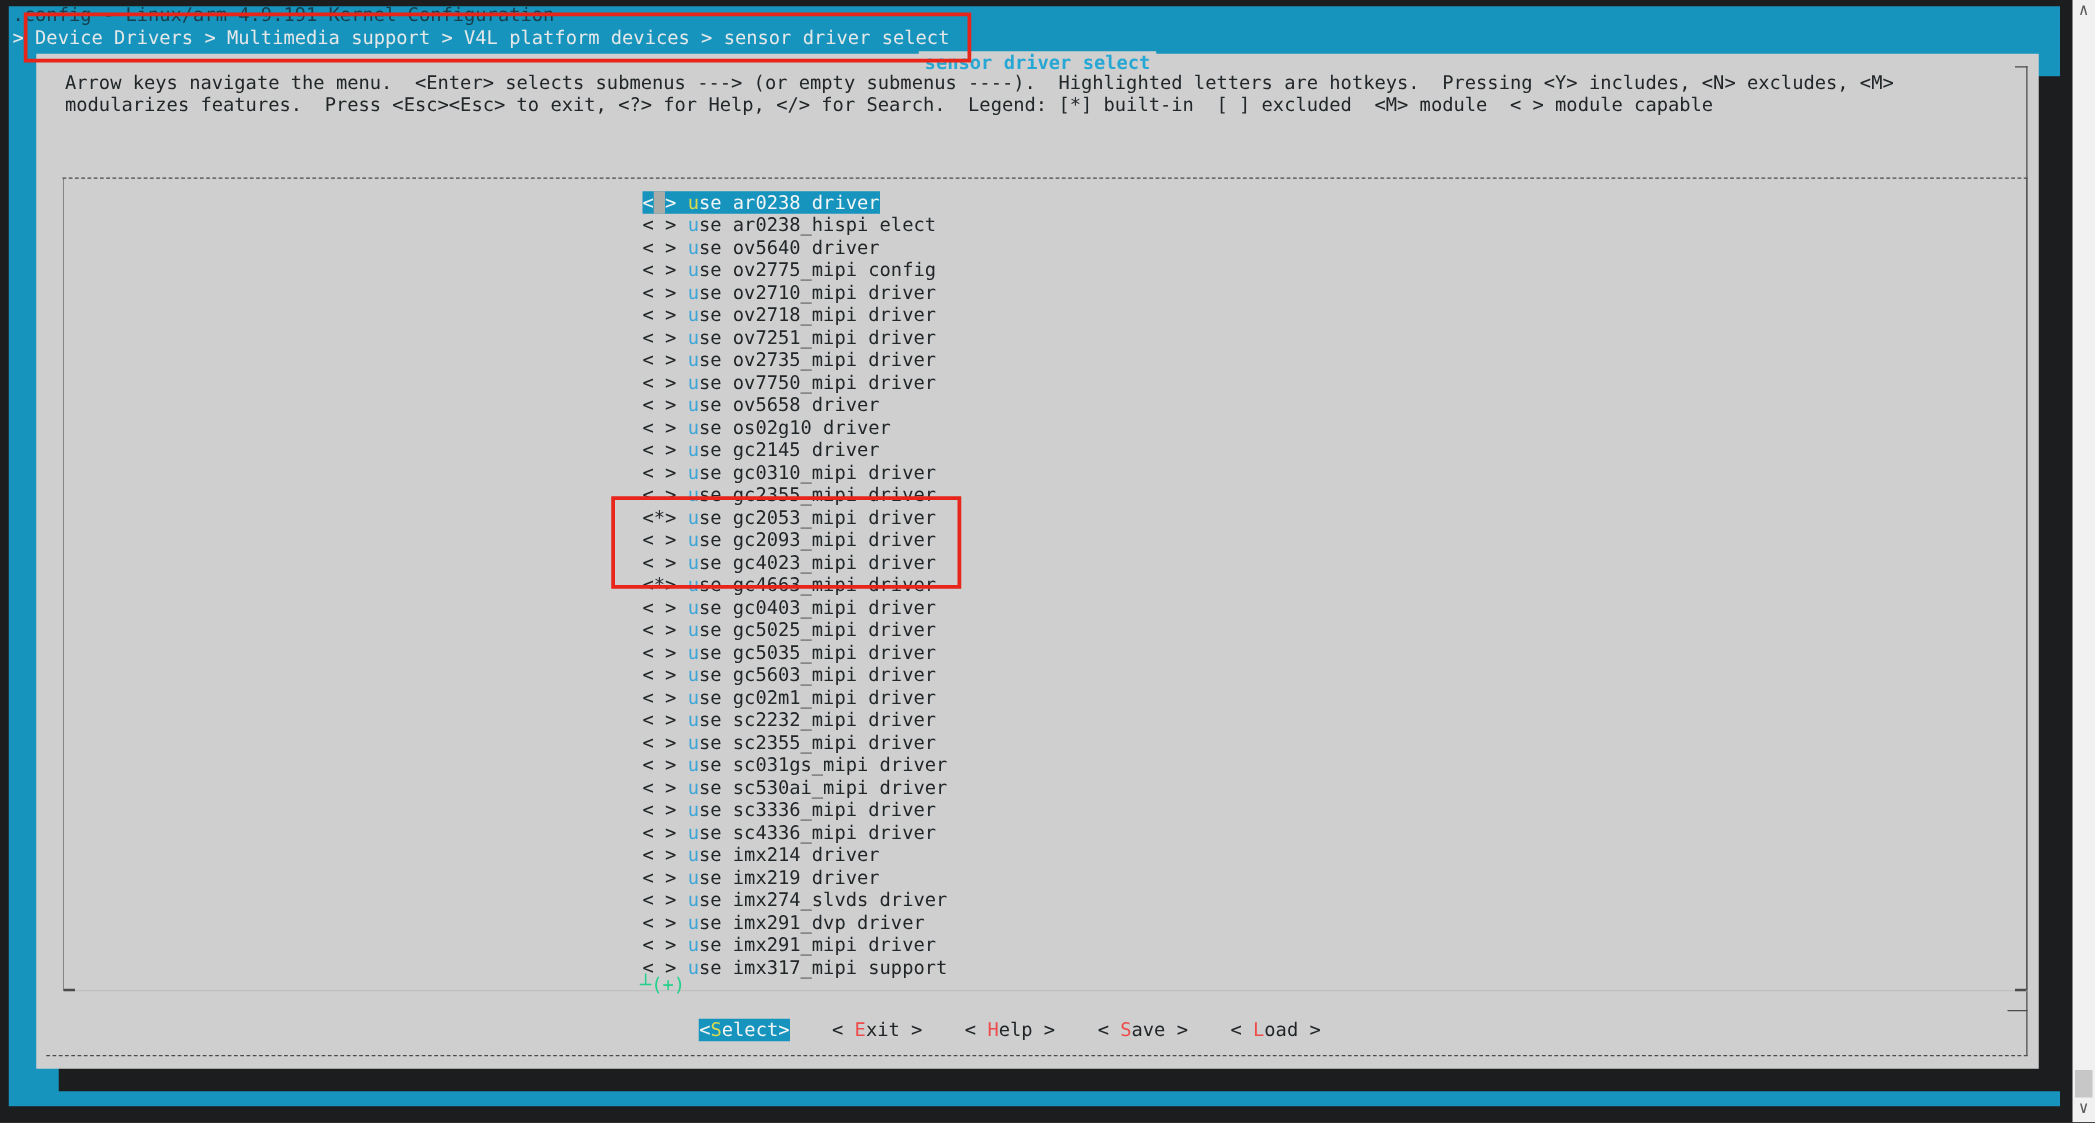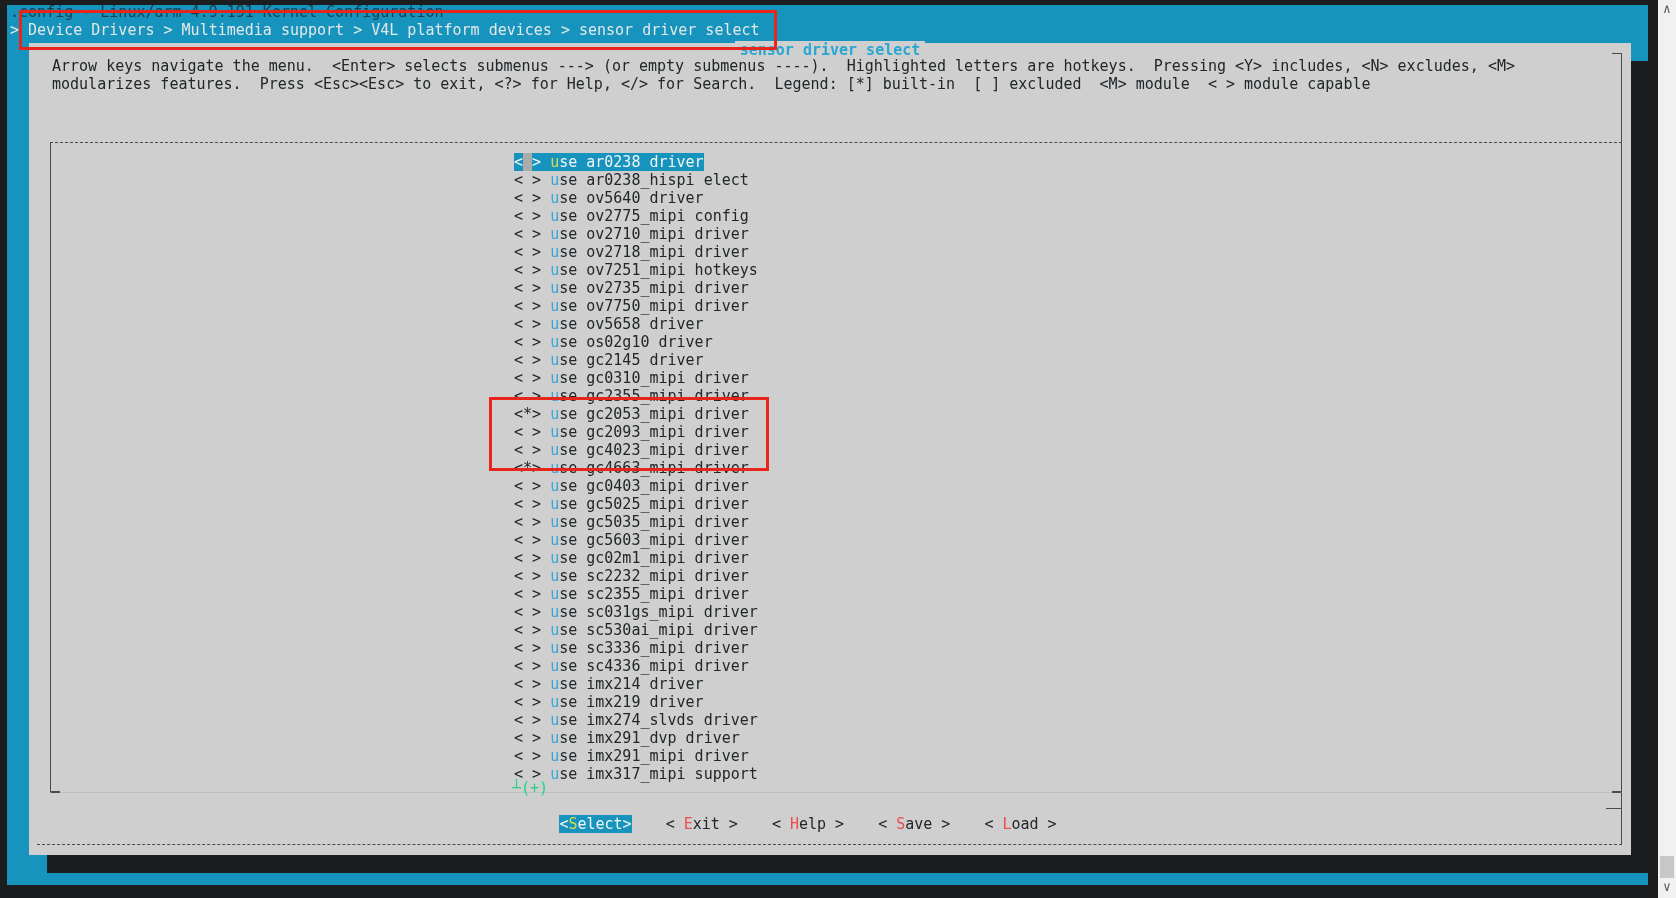--- a/index.html
+++ b/index.html
@@ -91,21 +91,21 @@
 
       <div class="listbox"></div>
 
       <div class="menu-col" id="menu-col">
           <div class="menu-row selected"><span>&lt;<span class="cursor"> </span>&gt;</span> <span class="hotkey">u</span><span>se ar0238 driver</span></div>
           <div class="menu-row"><span>&lt; &gt;</span> <span class="hotkey">u</span><span>se ar0238_hispi elect</span></div>
           <div class="menu-row"><span>&lt; &gt;</span> <span class="hotkey">u</span><span>se ov5640 driver</span></div>
           <div class="menu-row"><span>&lt; &gt;</span> <span class="hotkey">u</span><span>se ov2775_mipi config</span></div>
           <div class="menu-row"><span>&lt; &gt;</span> <span class="hotkey">u</span><span>se ov2710_mipi driver</span></div>
           <div class="menu-row"><span>&lt; &gt;</span> <span class="hotkey">u</span><span>se ov2718_mipi driver</span></div>
-          <div class="menu-row"><span>&lt; &gt;</span> <span class="hotkey">u</span><span>se ov7251_mipi hotkeys</span></div>
+          <div class="menu-row"><span>&lt; &gt;</span> <span class="hotkey">u</span><span>se ov7251_mipi driver</span></div>
           <div class="menu-row"><span>&lt; &gt;</span> <span class="hotkey">u</span><span>se ov2735_mipi driver</span></div>
           <div class="menu-row"><span>&lt; &gt;</span> <span class="hotkey">u</span><span>se ov7750_mipi driver</span></div>
           <div class="menu-row"><span>&lt; &gt;</span> <span class="hotkey">u</span><span>se ov5658 driver</span></div>
           <div class="menu-row"><span>&lt; &gt;</span> <span class="hotkey">u</span><span>se os02g10 driver</span></div>
           <div class="menu-row"><span>&lt; &gt;</span> <span class="hotkey">u</span><span>se gc2145 driver</span></div>
           <div class="menu-row"><span>&lt; &gt;</span> <span class="hotkey">u</span><span>se gc0310_mipi driver</span></div>
           <div class="menu-row"><span>&lt; &gt;</span> <span class="hotkey">u</span><span>se gc2355_mipi driver</span></div>
           <div class="menu-row"><span>&lt;*&gt;</span> <span class="hotkey">u</span><span>se gc2053_mipi driver</span></div>
           <div class="menu-row"><span>&lt; &gt;</span> <span class="hotkey">u</span><span>se gc2093_mipi driver</span></div>
           <div class="menu-row"><span>&lt; &gt;</span> <span class="hotkey">u</span><span>se gc4023_mipi driver</span></div>

